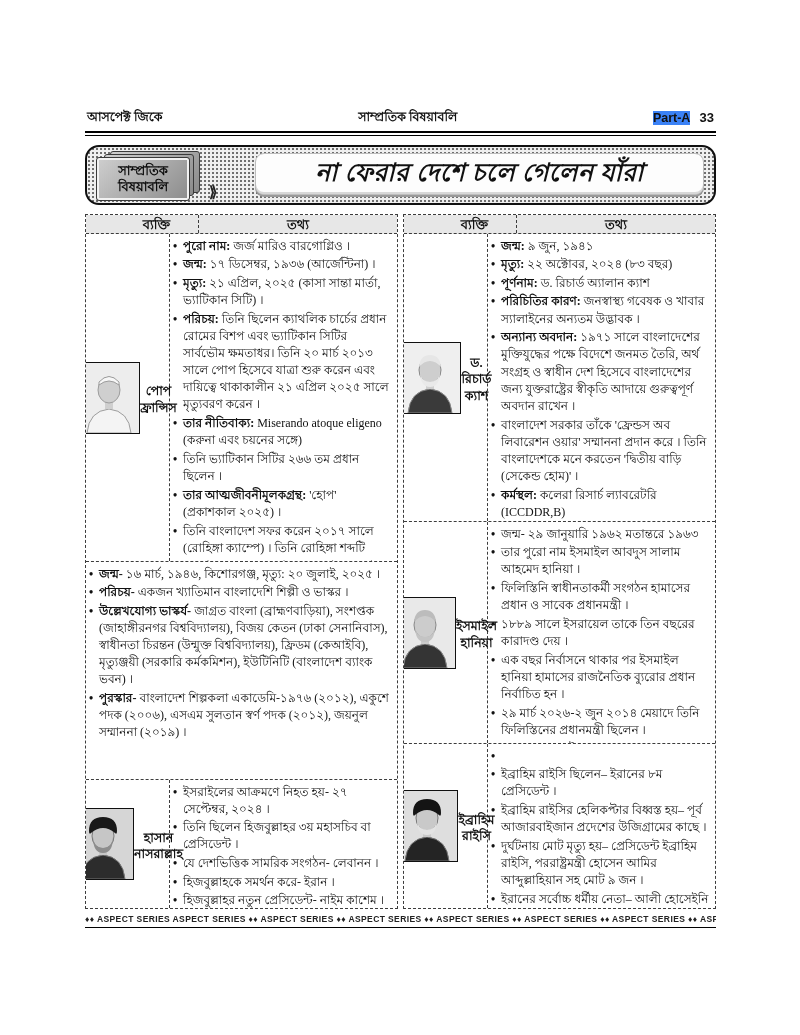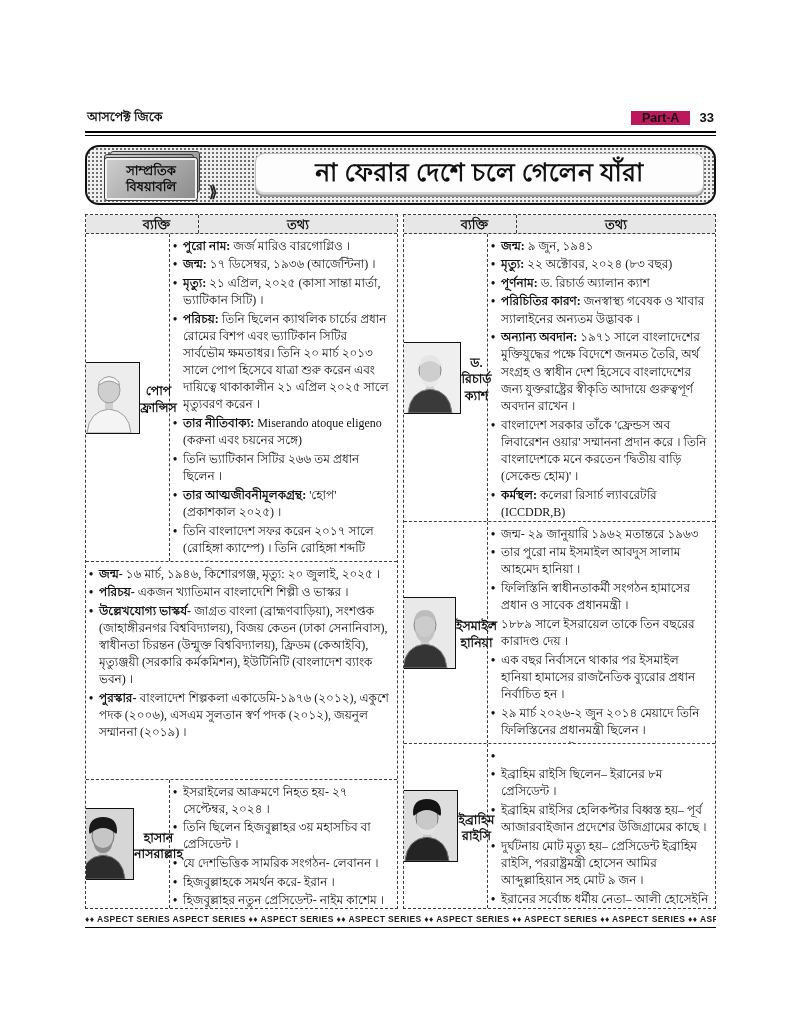--- a/index.html
+++ b/index.html
@@ -2,41 +2,41 @@
 <html><head>
 <meta charset="utf-8">
 <style>
   html,body{margin:0;padding:0;background:#fff;}
   body{width:800px;height:1035px;position:relative;font-family:"Liberation Serif",serif;color:#111;}
   .sheet{position:absolute;left:85px;top:108px;width:631px;}
 
   
   .page-header{display:flex;justify-content:space-between;align-items:center;font-size:12.5px;font-weight:bold;padding:0 2px 3px 2px;}
   .ph-center{flex:1;text-align:center;}
-  .part-tag{background:#be185d;padding:0 11px;font-family:"Liberation Sans",sans-serif;font-weight:bold;}
+  .part-tag{background:#3b82f6;padding:0 0;font-family:"Liberation Sans",sans-serif;font-weight:bold;}
   .page-num{font-family:"Liberation Sans",sans-serif;font-weight:bold;margin-left:6px;font-size:13px;}
   .dbl-rule{height:2px;border-top:2px solid #000;border-bottom:1px solid #000;}
 
   
   .banner{margin-top:9px;height:56px;border:2px solid #101010;border-radius:14px;position:relative;
           background-color:#efefef;
           background-image:radial-gradient(#6f6f6f .9px,transparent 1px);
           background-size:4px 4px;}
   .badge{position:absolute;left:9px;top:4px;width:106px;height:48px;}
   .badge .card{position:absolute;border:1px solid #3a3a3a;border-radius:3px;background:linear-gradient(135deg,#cfcfcf,#8b8b8b);}
   .badge .c3{left:14px;top:0;width:88px;height:40px;}
   .badge .c2{left:8px;top:3px;width:88px;height:40px;}
-  .badge .c1{left:8px;top:6px;width:92px;height:42px;box-shadow:0 0 0 2px #f2f2f2 inset;
+  .badge .c1{left:0;top:6px;width:92px;height:42px;box-shadow:0 0 0 2px #f2f2f2 inset;
              display:flex;flex-direction:column;align-items:center;justify-content:center;
              font-size:13px;font-weight:bold;line-height:1.25;color:#0c0c0c;text-align:center;}
   .chevrons{position:absolute;left:122px;bottom:2px;font-size:15px;font-weight:bold;color:#222;}
   .title-box{position:absolute;left:168px;right:10px;top:6px;bottom:8px;background:#fdfdfd;border-radius:9px;
              border:1px solid #bdbdbd;box-shadow:0 2px 0 #9a9a9a, inset 0 -2px 0 #d8d8d8;
              display:flex;align-items:center;justify-content:center;}
-  .title-text{font-size:25px;font-weight:bold;letter-spacing:.5px;}
+  .title-text{font-size:25px;font-weight:bold;letter-spacing:.5px;font-style:italic;}
 
   
   .table-wrap{display:flex;gap:5px;margin-top:9px;}
   .tcol{width:313px;border:1.5px dashed #3c3c3c;box-sizing:border-box;background:#fff;}
   .thead{display:flex;background:#e7e7e7;border-bottom:1.5px dashed #3c3c3c;font-weight:bold;font-size:13px;height:19px;box-sizing:border-box;}
   .th-person{width:84px;border-right:1.5px dashed #3c3c3c;text-align:center;box-sizing:border-box;margin-left:29px;}
   .th-info{flex:1;text-align:center;}
   .trow{display:flex;border-bottom:1.5px dashed #3c3c3c;box-sizing:border-box;overflow:hidden;}
   .trow:last-child{border-bottom:none;}
   .cell-person{width:84px;border-right:1.5px dashed #3c3c3c;box-sizing:border-box;
@@ -54,20 +54,21 @@
                 font-size:8.5px;font-weight:bold;letter-spacing:.4px;color:#222;white-space:nowrap;overflow:hidden;}
   .footer-rule{height:0;border-top:1.5px solid #000;margin-top:3px;}
 </style>
 </head>
 <body>
 
 <div class="sheet">
 
   <div class="page-header">
     <span>আসপেক্ট জিকে</span>
+    <span class="ph-center">সাম্প্রতিক বিষয়াবলি</span>
     <span>
       <span class="part-tag">Part-A</span>
       <span class="page-num">33</span>
     </span>
   </div>
   <div class="dbl-rule"></div>
 
   <div class="banner">
     <div class="badge">
       <div class="card c3"></div>

